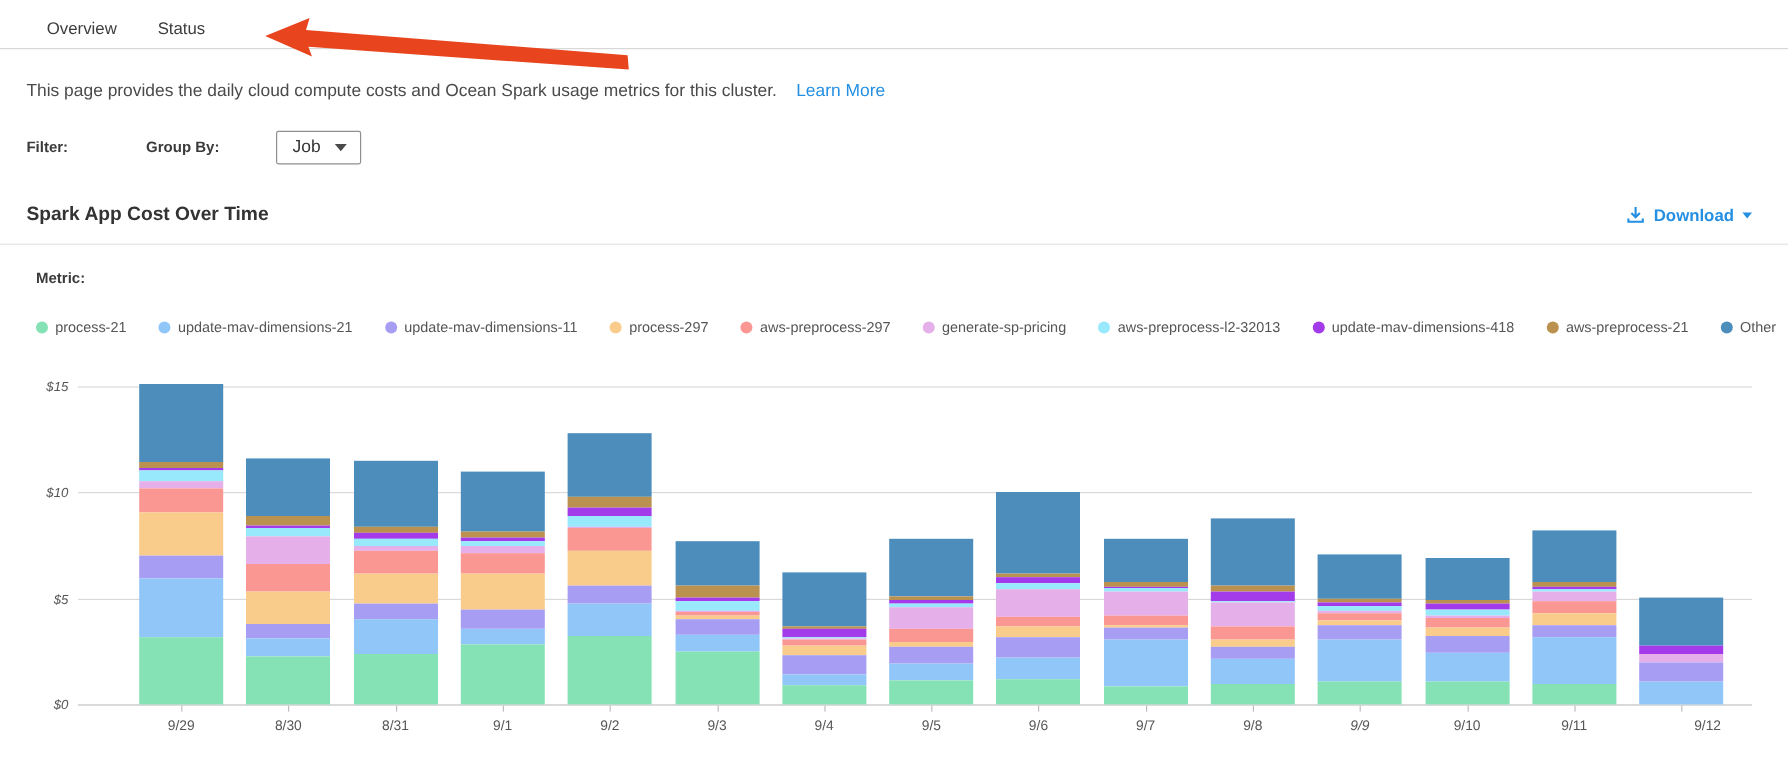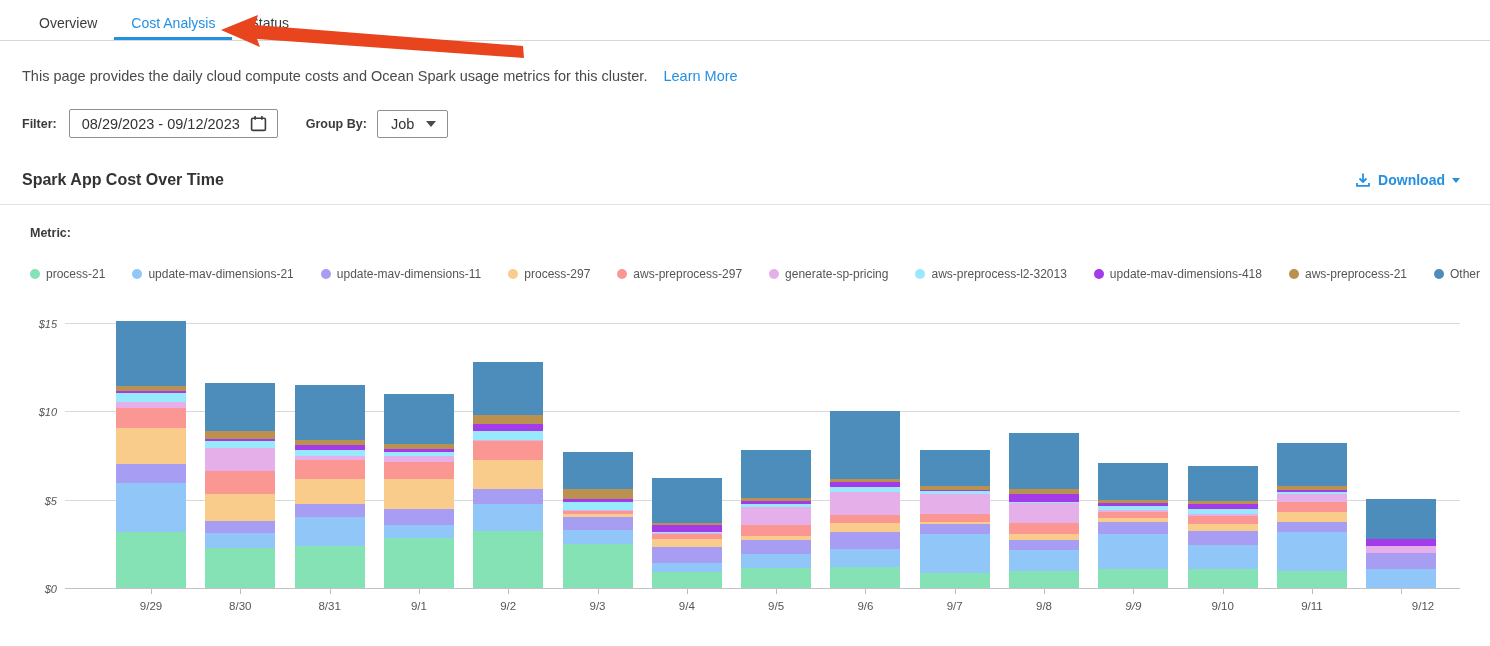--- a/index.html
+++ b/index.html
@@ -12,21 +12,21 @@
   
   .tabbar { display:flex; align-items:flex-end; height:41px; border-bottom:1px solid #d8d8d8; padding-left:22px; }
   .tab { padding:10px 17px 9px; font-size:14px; color:#3c3c3c; cursor:pointer; }
   .tab.active { color:#2590e2; padding-bottom:6px; border-bottom:3px solid #2590e2; }
   
   .arrow-svg { position:absolute; left:0; top:0; pointer-events:none; z-index:50; }
   
   .desc { margin:27px 22px 0; font-size:14.5px; color:#4a4a4a; }
   .desc .link { color:#2590e2; margin-left:16px; cursor:pointer; }
   
-  .filter-row { display:flex; align-items:center; margin:25px 22px 0; }
+  .filter-row { display:flex; align-items:center; margin:25px 22px 0;gap:37px; }
   .lbl { font-size:12.5px; font-weight:bold; color:#3b3b3b; }
   .datebox { display:flex; align-items:center; gap:10px; border:1px solid #8f8f8f; border-radius:2px;
              padding:5px 10px 5px 12px; margin-left:12px; font-size:14.5px; color:#333; cursor:pointer; }
   .groupby-lbl { margin-left:28px; }
   .selectbox { display:flex; align-items:center; gap:12px; border:1px solid #8f8f8f; border-radius:2px;
                padding:5px 11px 5px 13px; margin-left:10px; font-size:14.5px; color:#333; cursor:pointer; }
   .caret-down { width:0; height:0; border-left:5px solid transparent; border-right:5px solid transparent;
                 border-top:6px solid #4a4a4a; display:inline-block; }
   
   .section-row { display:flex; justify-content:space-between; align-items:center;
@@ -53,42 +53,33 @@
   .bar { position:absolute; bottom:1px; width:70px; display:flex; flex-direction:column-reverse; z-index:1; }
   .seg { width:100%; }
   .xtick { position:absolute; top:270px; width:1px; height:5px; background:#bdbdbd; }
   .xlabel { position:absolute; top:281px; width:70px; text-align:center; font-size:11.5px; color:#555; }
 </style>
 </head>
 <body>
 
 <div class="tabbar">
   <div class="tab">Overview</div>
-  <div class="tab active">Cost Analysis</div>
   <div class="tab">Status</div>
 </div>
 
 <svg class="arrow-svg" width="560" height="75">
   <polygon points="221,30 258,15 255,25 523,46 524,58 257,39 260,47" fill="#e8441d"></polygon>
 </svg>
 
 <div class="desc">
   <span>This page provides the daily cloud compute costs and Ocean Spark usage metrics for this cluster.</span><span class="link">Learn More</span>
 </div>
 
 <div class="filter-row">
   <span class="lbl">Filter:</span>
-  <div class="datebox">
-    <span>08/29/2023  -  09/12/2023</span>
-    <svg width="17" height="17" viewBox="0 0 16 16">
-      <rect x="1.5" y="3" width="13" height="11.5" rx="1.2" fill="none" stroke="#3c3c3c" stroke-width="1.5"></rect>
-      <line x1="4.8" y1="1" x2="4.8" y2="4.5" stroke="#3c3c3c" stroke-width="1.5"></line>
-      <line x1="11.2" y1="1" x2="11.2" y2="4.5" stroke="#3c3c3c" stroke-width="1.5"></line>
-    </svg>
-  </div>
   <span class="lbl groupby-lbl">Group By:</span>
   <div class="selectbox">
     <span>Job</span>
     <span class="caret-down"></span>
   </div>
 </div>
 
 <div class="section-row">
   <span class="section-title">Spark App Cost Over Time</span>
   <div class="download">

